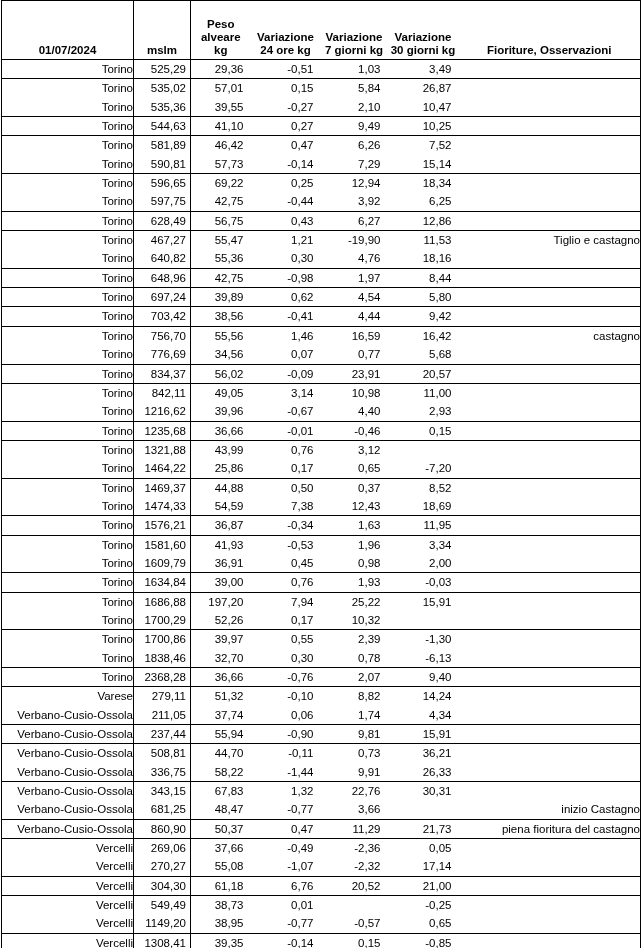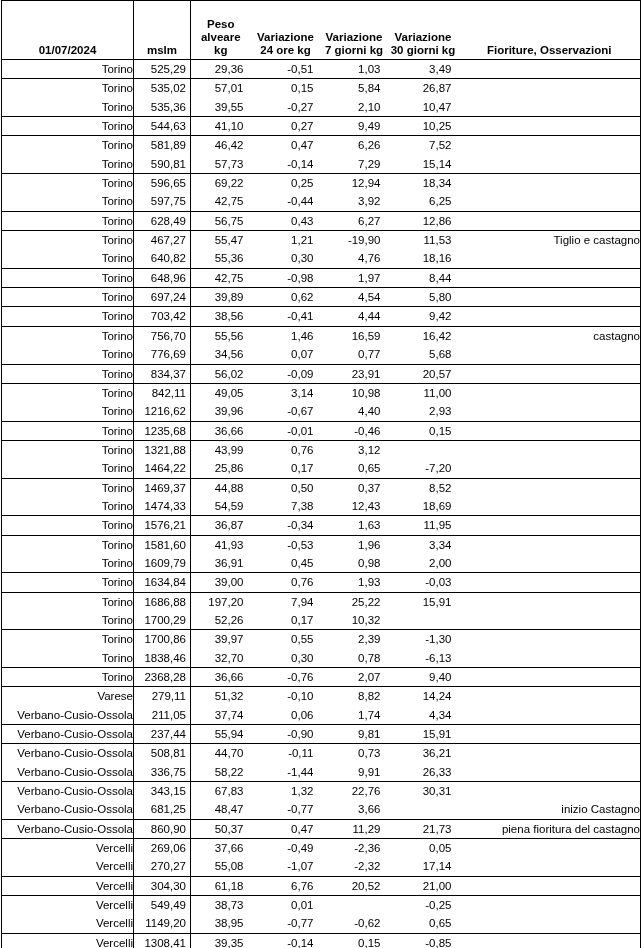--- a/index.html
+++ b/index.html
@@ -488,21 +488,21 @@
         <td class="num">0,01</td>
         <td class="num"></td>
         <td class="num">-0,25</td>
         <td class="cell-note"></td>
       </tr>
       <tr class="group-end">
         <td class="cell-location vline">Vercelli</td>
         <td class="cell-mslm vline">1149,20</td>
         <td class="num">38,95</td>
         <td class="num">-0,77</td>
-        <td class="num">-0,62</td>
+        <td class="num">-0,57</td>
         <td class="num">0,65</td>
         <td class="cell-note"></td>
       </tr>
       <tr>
         <td class="cell-location vline">Vercelli</td>
         <td class="cell-mslm vline">1308,41</td>
         <td class="num">39,35</td>
         <td class="num">-0,14</td>
         <td class="num">0,15</td>
         <td class="num">-0,85</td>

